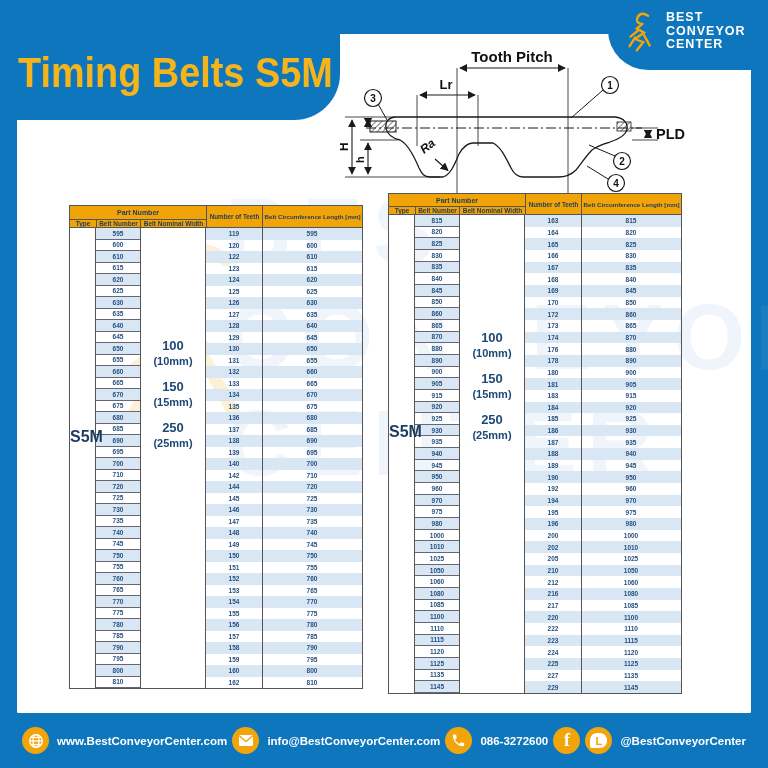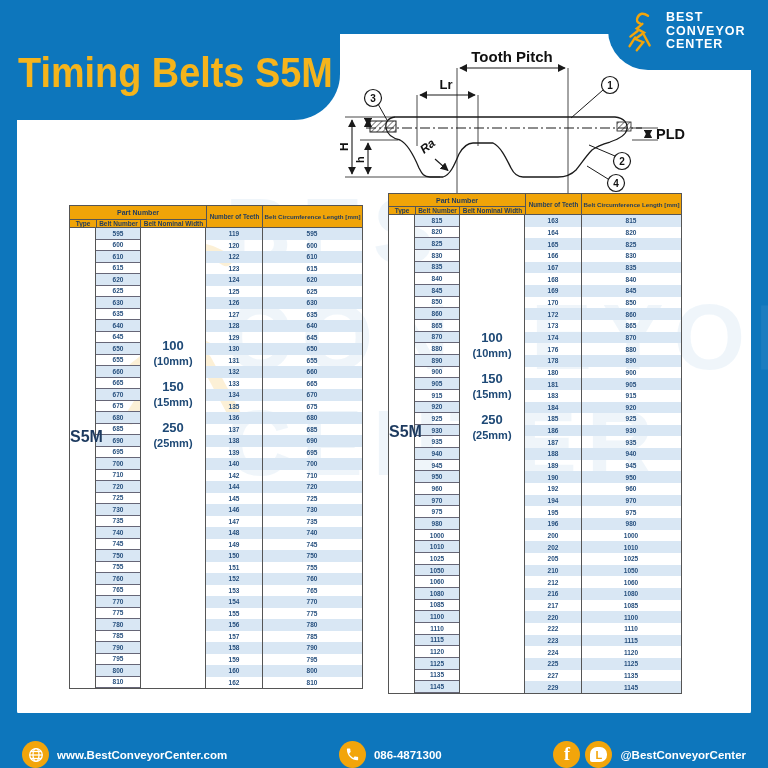--- a/index.html
+++ b/index.html
@@ -45,21 +45,21 @@
               text-align:center;font-size:16px;font-weight:bold;color:#1d3a5f;}
   .ov-width{position:absolute;left:70px;top:0;bottom:0;width:66px;background:#fff;
             border-left:1px solid #555;border-right:1px solid #555;box-sizing:border-box;z-index:2;}
   .width-block{position:absolute;top:24%;left:0;width:100%;text-align:center;color:#1e4976;}
   .w-main{font-size:13px;font-weight:bold;line-height:16px;}
   .w-sub{font-size:11px;font-weight:bold;line-height:15px;margin-bottom:10px;}
   .sep-tc{position:absolute;left:192px;top:0;bottom:0;border-left:1px solid #555;z-index:1;}
   
   .footer-bar{left:0;top:713px;width:768px;height:55px;background:#0d76bc;}
   .contact-row{position:absolute;left:0;top:0;width:100%;height:100%;display:flex;
-               align-items:flex-end;justify-content:space-between;padding:0 22px;box-sizing:border-box;}
+               align-items:center;justify-content:space-between;padding:0 22px;box-sizing:border-box;}
   .contact{display:flex;align-items:center;gap:8px;color:#ffffff;font-weight:bold;font-size:11.5px;white-space:nowrap;}
   .cicon{width:27px;height:27px;border-radius:50%;background:#f2a50b;display:flex;
          align-items:center;justify-content:center;flex:none;}
   .fb-glyph{color:#fff;font-size:18px;font-weight:bold;font-family:"Liberation Serif",serif;}
   .line-bubble{width:17px;height:15px;background:#fff;border-radius:7px 7px 7px 2px;display:flex;align-items:center;justify-content:center;}
   .line-bubble span{color:#f2a50b;font-size:11px;font-weight:bold;}
   .socials{display:flex;align-items:center;gap:5px;}
 </style>
 </head>
 <body>
@@ -821,25 +821,34 @@
             <ellipse cx="8" cy="8" rx="3" ry="6.3"></ellipse>
           <line x1="1.7" y1="8" x2="14.3" y2="8"></line>
             <line x1="2.6" y1="4.5" x2="13.4" y2="4.5"></line>
           <line x1="2.6" y1="11.5" x2="13.4" y2="11.5"></line>
         </svg>
       </div>
       <span>www.BestConveyorCenter.com</span>
     </div>
     <div class="contact">
       <div class="cicon">
+        <svg width="16" height="13" viewBox="0 0 16 13">
+          <rect x="1" y="1" width="14" height="11" rx="1.5" fill="#fff"></rect>
+          <polyline points="1.5,2 8,7.5 14.5,2" fill="none" stroke="#f2a50b" stroke-width="1.4"></polyline>
+        </svg>
+      </div>
+      <span>info@BestConveyorCenter.com</span>
+    </div>
+    <div class="contact">
+      <div class="cicon">
         <svg width="15" height="15" viewBox="0 0 24 24">
           <path fill="#fff" d="M6.6 10.8c1.4 2.8 3.8 5.1 6.6 6.6l2.2-2.2c.3-.3.7-.4 1-.2 1.1.4 2.3.6 3.6.6.6 0 1 .4 1 1V20c0 .6-.4 1-1 1C10.8 21 3 13.2 3 3.4 3 2.8 3.4 2.4 4 2.4h3.5c.6 0 1 .4 1 1 0 1.2.2 2.4.6 3.6.1.3 0 .7-.2 1l-2.3 2.8z"></path>
         </svg>
       </div>
-      <span>086-4871300</span>
+      <span>086-3272600</span>
     </div>
     <div class="contact">
       <div class="socials">
         <div class="cicon">
             <span class="fb-glyph">f</span>
           </div>
         <div class="cicon">
           <div class="line-bubble">
               <span>L</span>
             </div>

